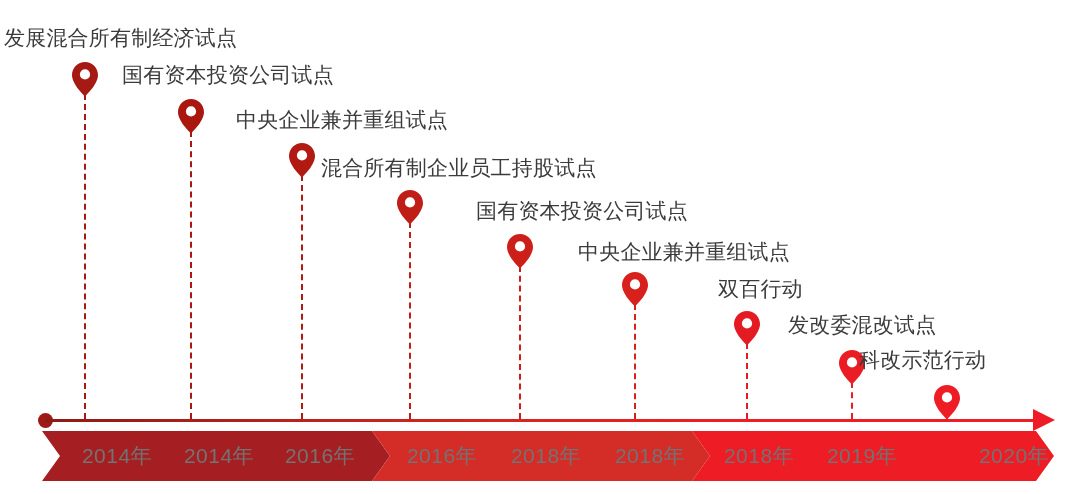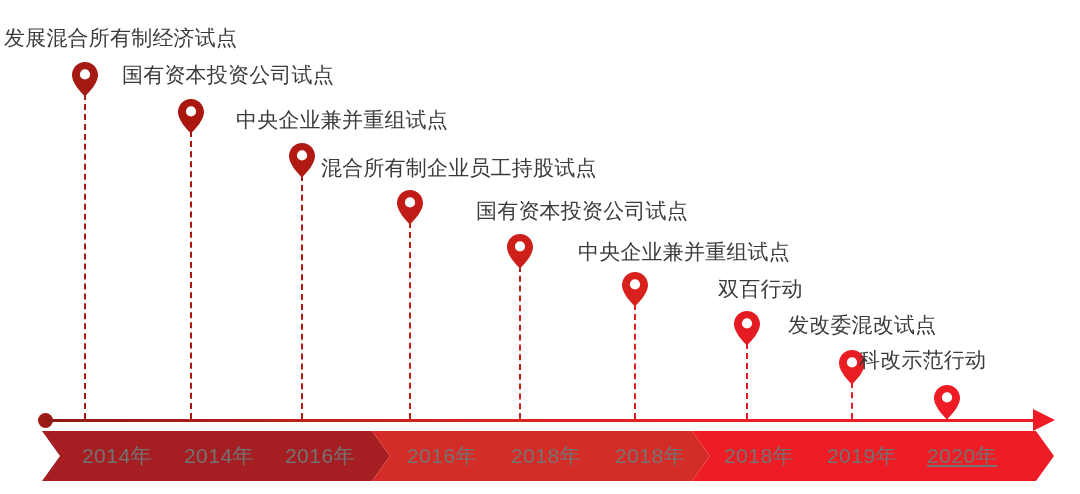--- a/index.html
+++ b/index.html
@@ -237,16 +237,16 @@
 
   <div id="years-layer">
       <div class="year" style="left: 117px;">2014年</div>
       <div class="year" style="left: 219px;">2014年</div>
       <div class="year" style="left: 320px;">2016年</div>
       <div class="year" style="left: 442px;">2016年</div>
       <div class="year" style="left: 546px;">2018年</div>
       <div class="year" style="left: 650px;">2018年</div>
       <div class="year" style="left: 759px;">2018年</div>
       <div class="year" style="left: 862px;">2019年</div>
-      <div class="year" style="left: 962px; text-decoration: underline;">2020年</div>
+      <div class="year" style="left: 1014px;">2020年</div>
     </div>
 
 </div>
 
 </body></html>

